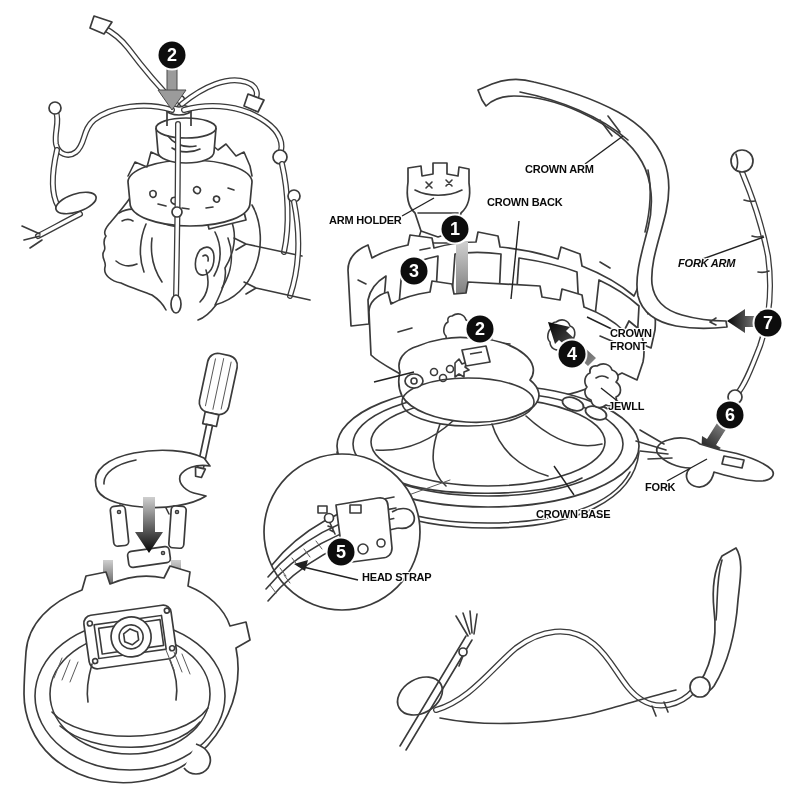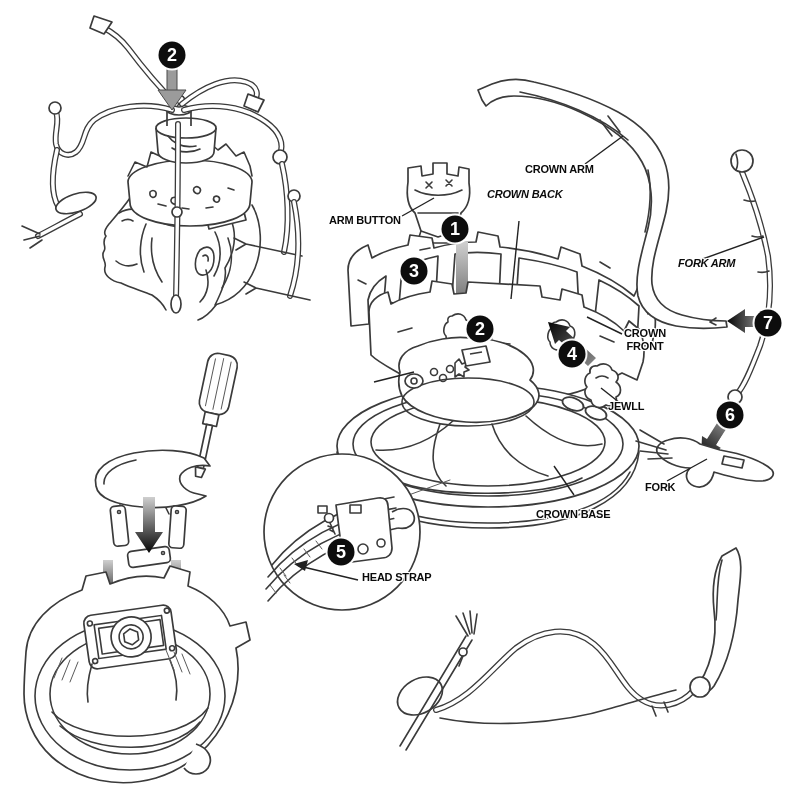--- a/index.html
+++ b/index.html
@@ -9,21 +9,21 @@
   svg{position:absolute;left:0;top:0;}
   .ln{fill:none;stroke:#3b3b3b;stroke-width:1.6;stroke-linecap:round;stroke-linejoin:round;}
   .lnf{fill:#ffffff;stroke:#3b3b3b;stroke-width:1.7;stroke-linejoin:round;}
   .thin{fill:none;stroke:#5a5a5a;stroke-width:1;stroke-linecap:round;}
   .tube-o{fill:none;stroke:#3b3b3b;stroke-width:6;stroke-linecap:round;}
   .tube-i{fill:none;stroke:#ffffff;stroke-width:3.4;stroke-linecap:round;}
   .leader{stroke:#222;stroke-width:1.4;fill:none;}
   .label{position:absolute;font-weight:bold;font-size:11px;line-height:1.15;color:#0a0a0a;
          letter-spacing:-0.2px;white-space:pre-line;
          text-shadow:-1px -1px 0 #fff,1px -1px 0 #fff,-1px 1px 0 #fff,1px 1px 0 #fff,0 0 3px #fff;}
-  .center{text-align:center;}
+  .center{text-align:left;}
   .badge{position:absolute;width:27px;height:27px;border-radius:50%;background:#0d0d0d;color:#fff;
          display:flex;align-items:center;justify-content:center;font-weight:bold;font-size:18px;
          transform:translate(-50%,-50%);box-shadow:0 0 0 2px rgba(255,255,255,.95);}
 </style>
 </head>
 <body>
 
 <div id="stage">
 
 <svg width="800" height="800" viewBox="0 0 800 800">
@@ -277,22 +277,22 @@
     <line class="leader" x1="620" y1="403" x2="601" y2="388"></line>
     <line class="leader" x1="667" y1="481" x2="707" y2="459"></line>
     <line class="leader" x1="574" y1="495" x2="554" y2="466"></line>
     <line class="leader" x1="374" y1="382" x2="414" y2="372"></line>
     <line class="leader" x1="358" y1="580" x2="299" y2="566"></line>
     <polygon points="294,564 308,560 305,571" fill="#222"></polygon>
   </g>
 </svg>
 
 <div class="label" style="left:525px;top:163px;">CROWN ARM</div>
-<div class="label" style="left:329px;top:214px;">ARM BUTTON</div>
-<div class="label" style="left:487px;top:188px;font-style:italic;">CROWN BACK</div>
+<div class="label" style="left:329px;top:214px;">ARM HOLDER</div>
+<div class="label" style="left:487px;top:196px;">CROWN BACK</div>
 <div class="label" style="left:678px;top:257px;font-style:italic;">FORK ARM</div>
 <div class="label center" style="left:610px;top:327px;width:70px;">CROWN
 FRONT</div>
 <div class="label" style="left:608px;top:400px;">JEWLL</div>
 <div class="label" style="left:536px;top:508px;">CROWN BASE</div>
 <div class="label" style="left:645px;top:481px;">FORK</div>
 <div class="label" style="left:362px;top:571px;">HEAD STRAP</div>
 
 <div class="badge" style="left:172px;top:55px;">2</div>
 <div class="badge" style="left:455px;top:229px;">1</div>

